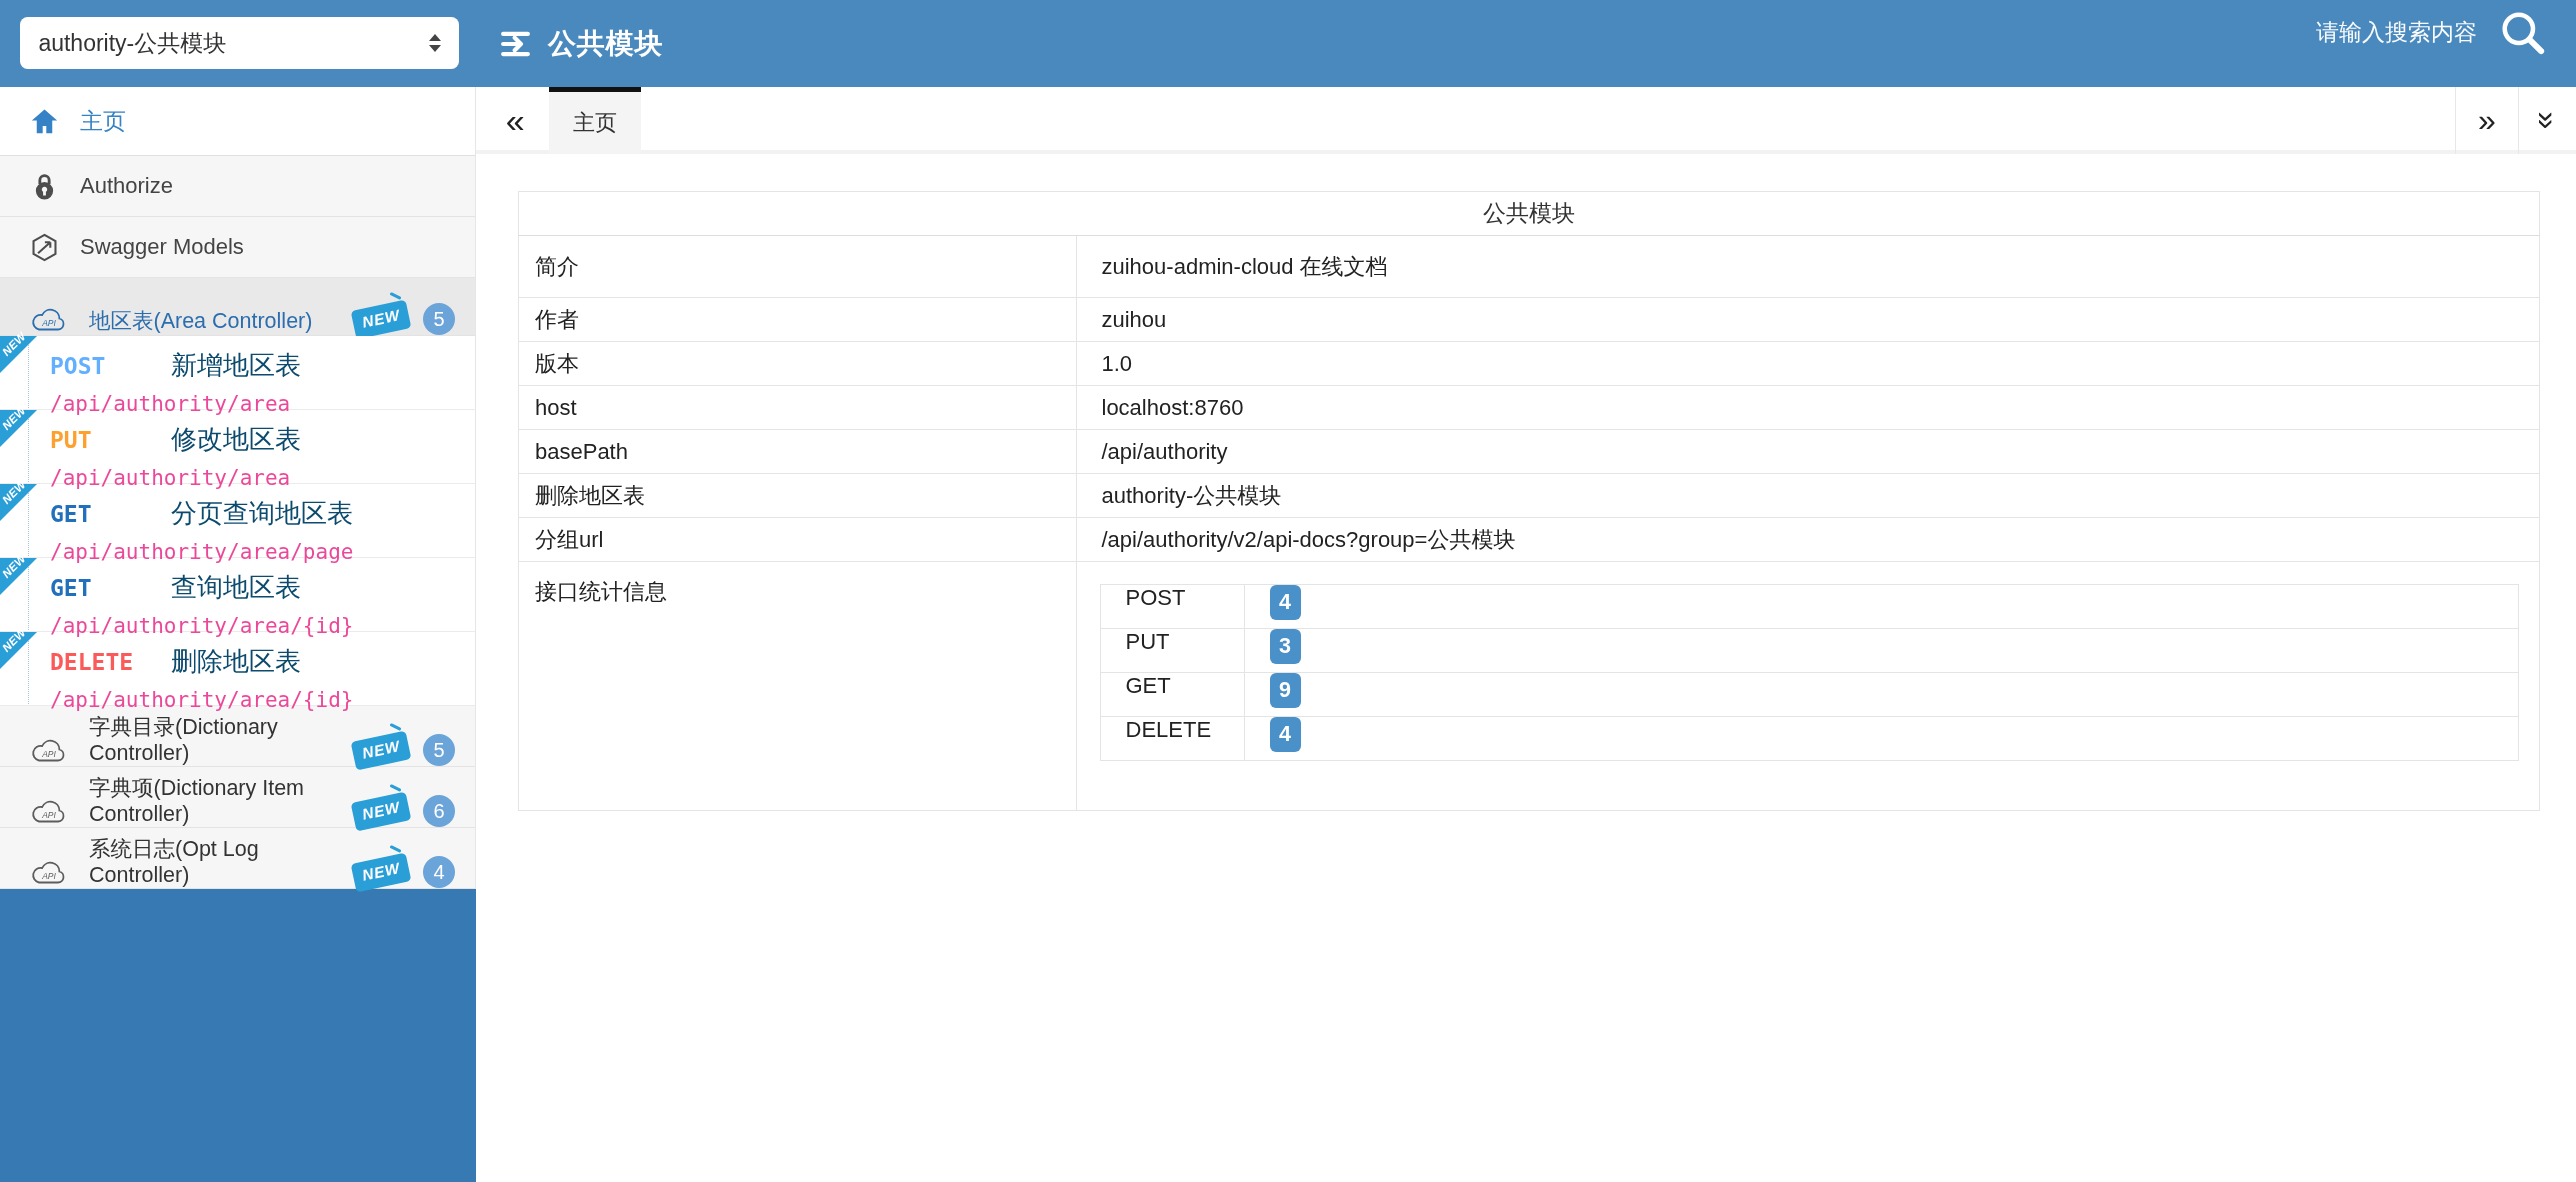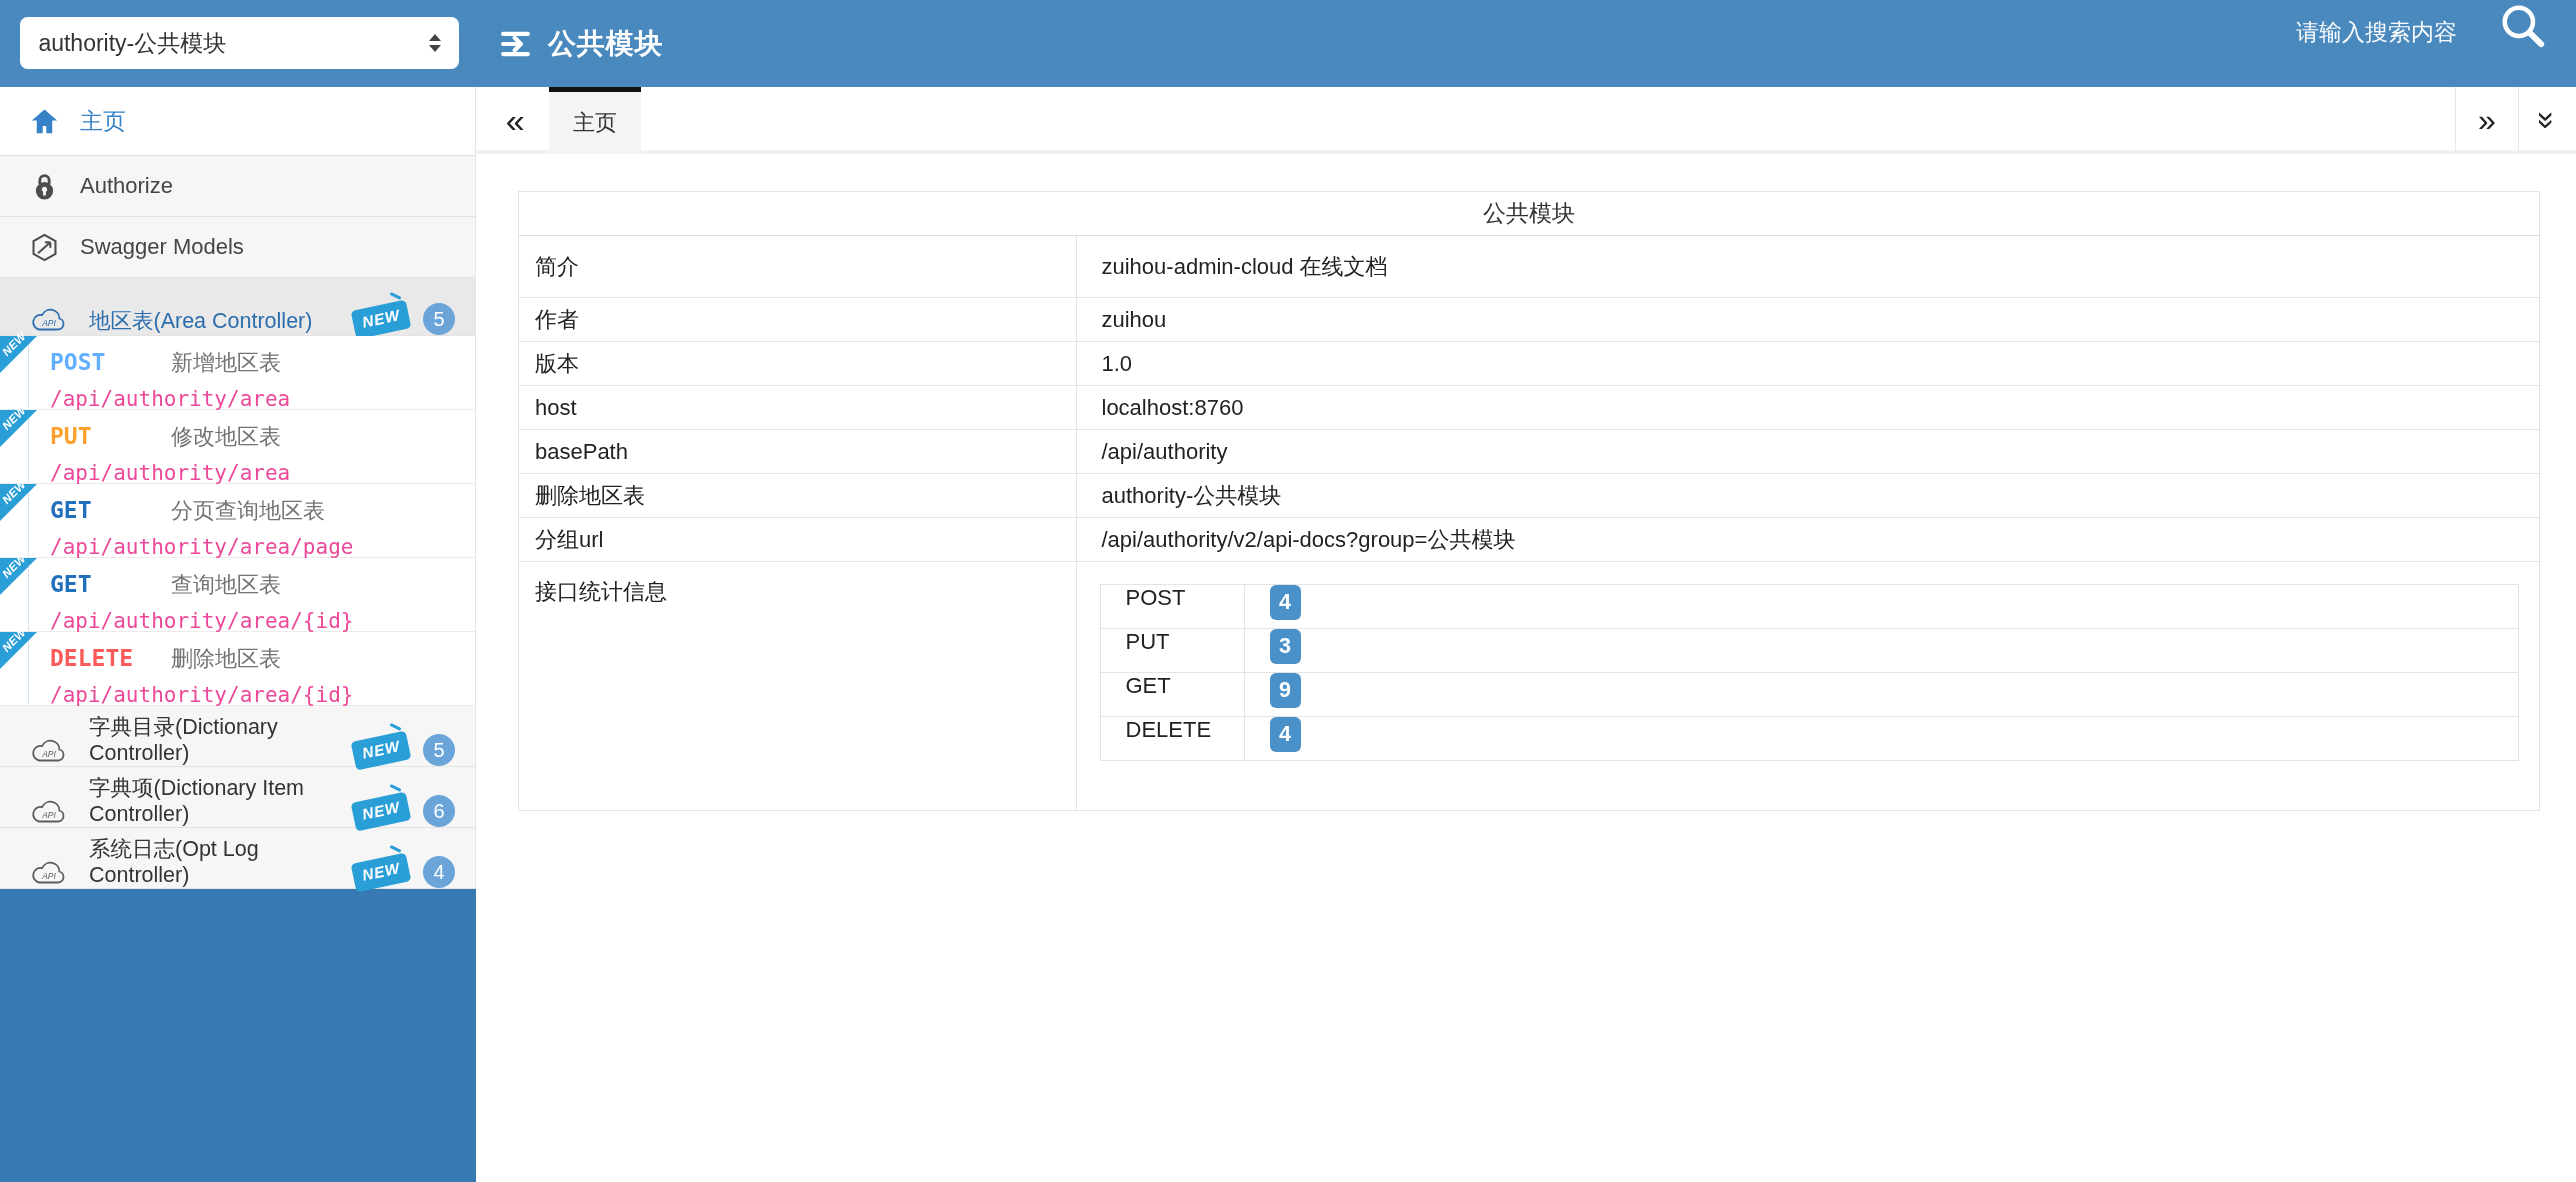--- a/index.html
+++ b/index.html
@@ -15,21 +15,21 @@
   .group-select .sel-txt { flex: 1; white-space: nowrap; overflow: hidden; }
   .spinner { display: flex; flex-direction: column; gap: 3.8px; align-items: center; }
   .spinner i { display: block; width: 0; height: 0;
     border-left: 6.1px solid transparent; border-right: 6.1px solid transparent; }
   .spinner .up { border-bottom: 7.7px solid #444; }
   .spinner .dn { border-top: 7.7px solid #444; }
   .title-wrap { position: absolute; left: 497px; top: 0; height: 87px;
     display: flex; align-items: center; gap: 14px; }
   .app-title { color: #fff; font-size: 28px; font-weight: bold; letter-spacing: 0.8px; }
   .search-wrap { position: absolute; right: 28px; top: 0; height: 65px;
-    display: flex; gap: 40px; }
+    display: flex; align-items: center; gap: 20px; }
   .search-input { width: 253px; background: transparent; border: none; outline: none;
     font-size: 23px; color: #fff; text-align: right; font-family: "Liberation Sans", sans-serif; }
   .search-input::placeholder { color: rgba(255,255,255,0.96); }
 
   
   .sidebar { position: absolute; left: 0; top: 87px; width: 476px; bottom: 0;
     display: flex; flex-direction: column; }
   .side-top { border-right: 0.8px solid #e6e6e6; }
   .side-row { display: flex; align-items: center; padding-left: 29px; gap: 20px; cursor: pointer; }
   .home-row { height: 69px; background: #fff; color: #3583c6; font-size: 23px;
@@ -55,21 +55,21 @@
     border-left: 1.5px dotted #a5c6e3; }
   .ep { position: relative; height: 74px; border-bottom: 0.8px solid #ebebeb;
     padding: 12.3px 0 0 50px; cursor: pointer; }
   .ep-line1 { display: flex; align-items: baseline; }
   .m { font-family: "DejaVu Sans Mono", monospace; font-weight: bold; font-size: 23px;
     display: inline-block; min-width: 86px; margin-right: 35px; }
   .m-post { color: #61affe; }
   .m-put { color: #fca130; }
   .m-get { color: #2270bb; }
   .m-delete { color: #fb5a5a; }
-  .ep-title { font-size: 22px; color: #737373; }
+  .ep-title { font-size: 26px; color: #0c4a6e; }
   .ep-path { font-family: "DejaVu Sans Mono", monospace; font-size: 21px; color: #ec4899;
     margin-top: 8.4px; }
   .corner { position: absolute; top: 0; left: 0; width: 0; height: 0;
     border-top: 37px solid #2a9ed7; border-right: 37px solid transparent; }
   .corner b { position: absolute; top: -35px; left: 0; transform: rotate(-45deg);
     color: #fff; font-size: 11.5px; font-weight: bold; font-style: italic; letter-spacing: 0.4px; }
   .side-fill { flex: 1; background: #3779b2; }
 
   .ic { flex: 0 0 auto; }
 

